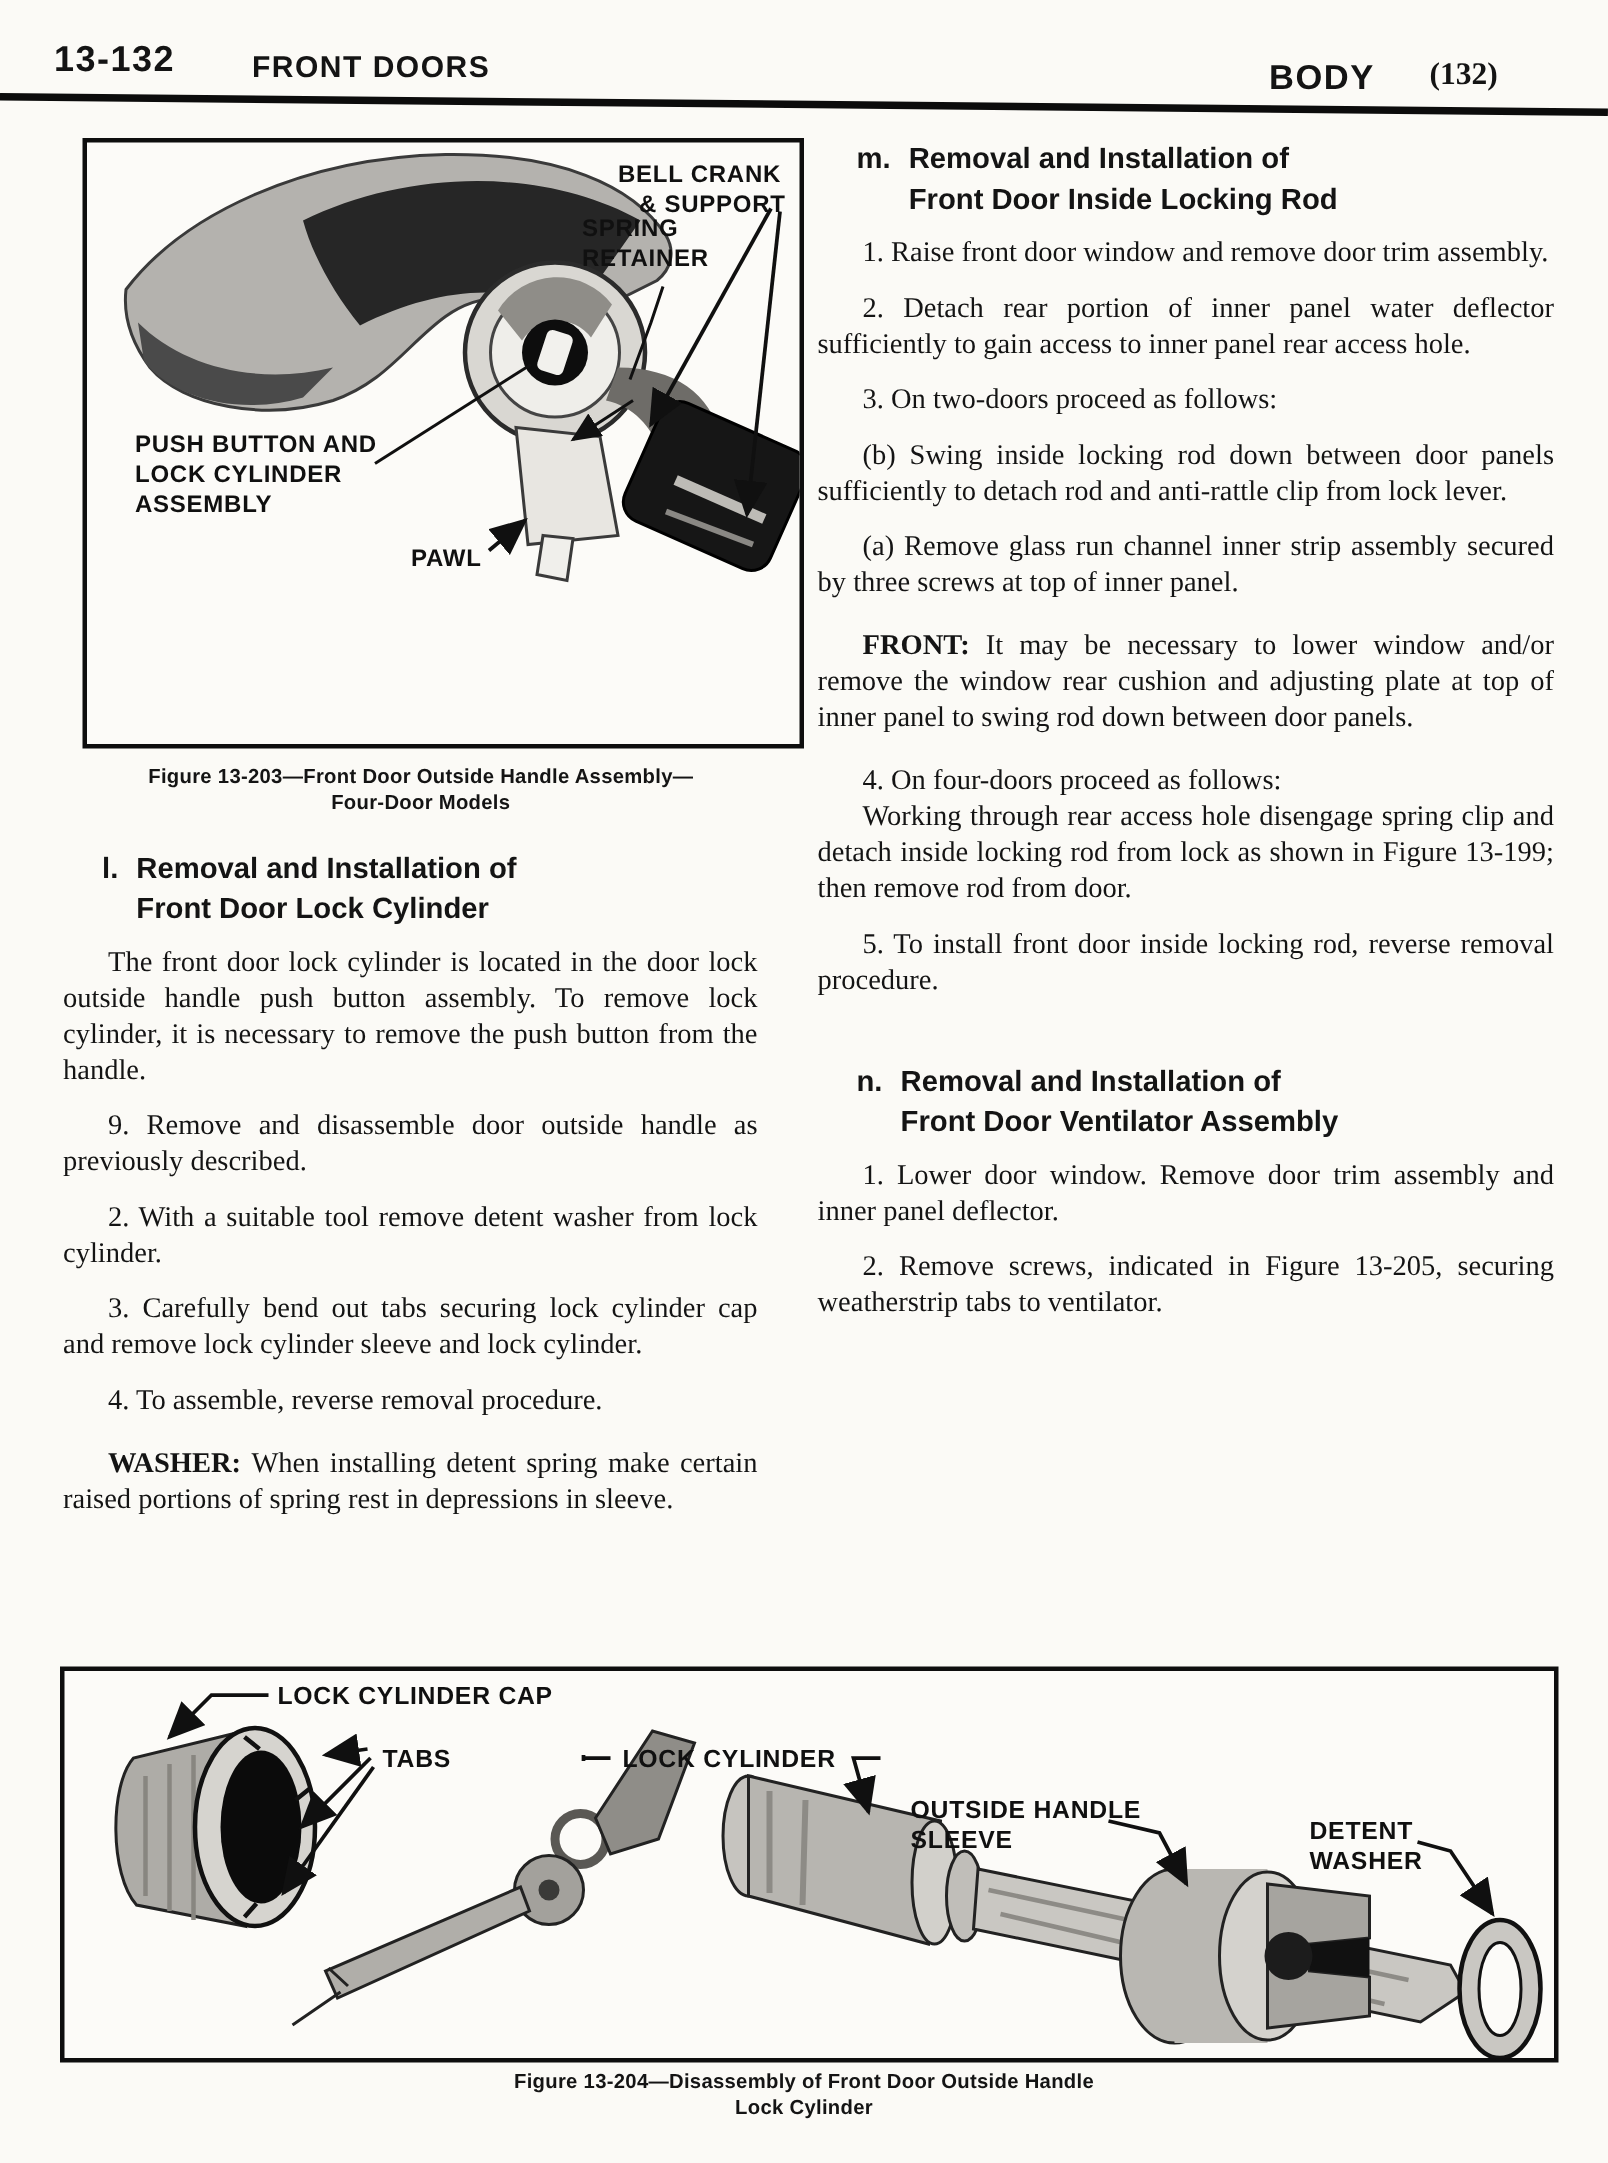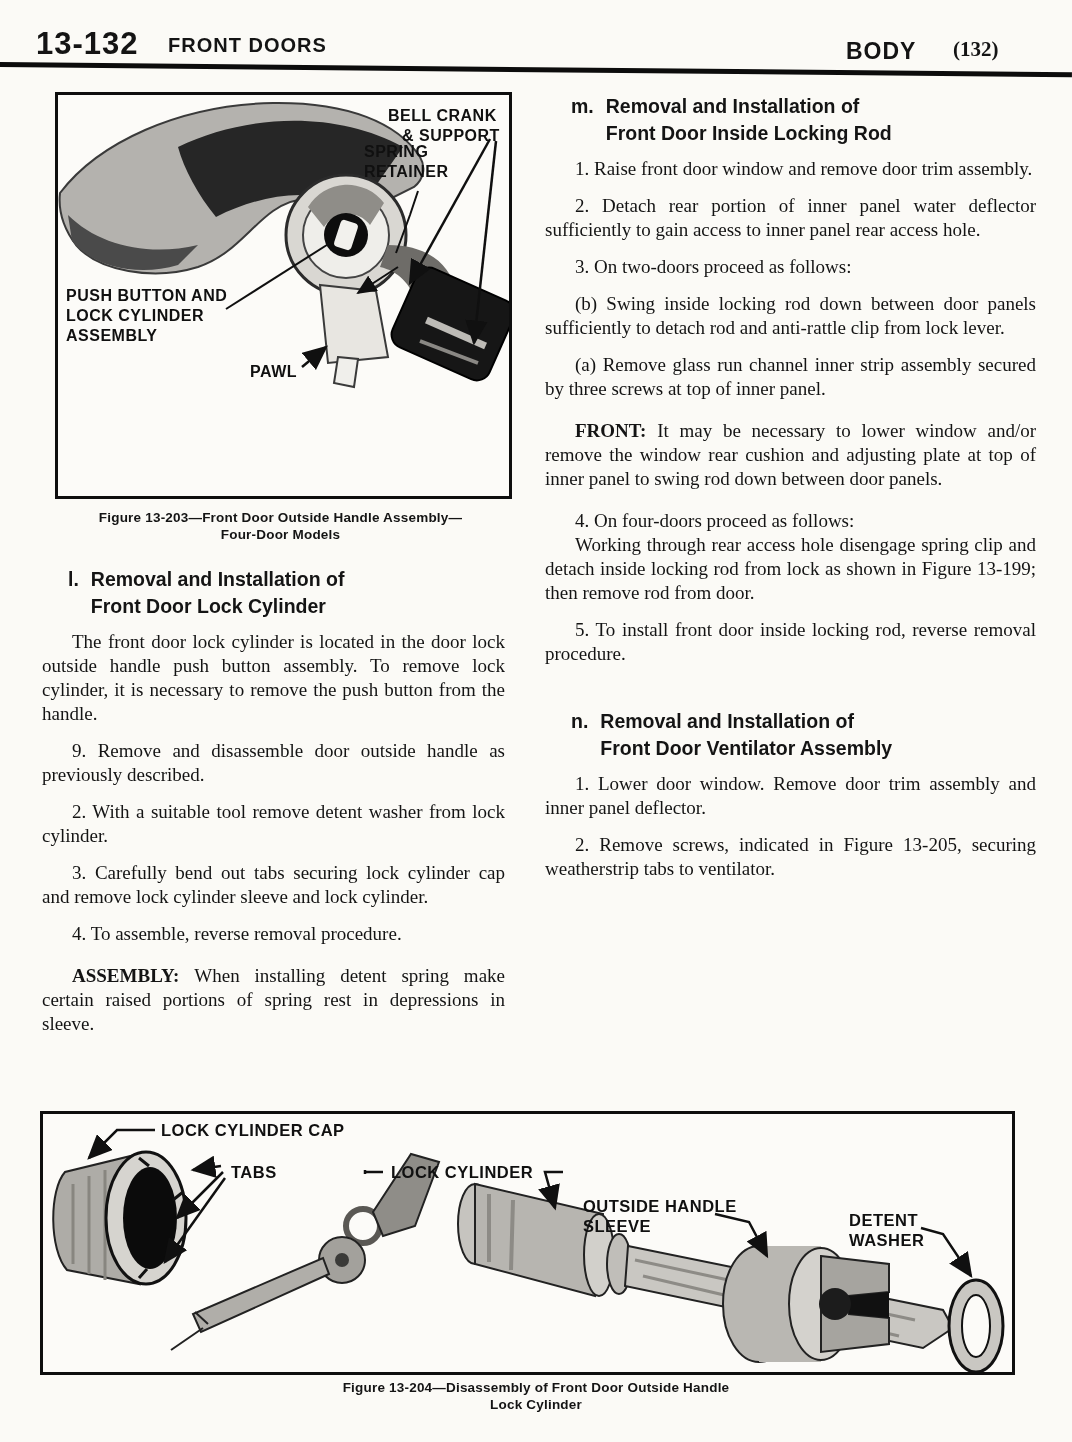--- a/index.html
+++ b/index.html
@@ -1,29 +1,29 @@
 <!DOCTYPE html>
 <html><head>
 <meta charset="utf-8">
 <style>
   html,body{margin:0;padding:0;background:#e8e6e0;}
   .page{position:relative;width:1072px;height:1442px;background:#fbfaf6;color:#141414;overflow:hidden;
         font-family:"Liberation Serif", serif;}
   
   .hdr-num{position:absolute;left:36px;top:26px;font-family:"Liberation Sans",sans-serif;
-           font-weight:bold;font-size:31px;letter-spacing:1px;}
+           font-weight:bold;font-size:24px;letter-spacing:1px;}
   .hdr-sec{position:absolute;left:168px;top:34px;font-family:"Liberation Sans",sans-serif;
            font-weight:bold;font-size:20px;letter-spacing:1px;}
   .hdr-chap{position:absolute;left:846px;top:38px;font-family:"Liberation Sans",sans-serif;
            font-weight:bold;font-size:23px;letter-spacing:1px;}
   .hdr-page{position:absolute;left:953px;top:37px;font-weight:bold;font-size:21px;}
   .hdr-rule{position:absolute;left:0;top:62px;width:1072px;height:5px;background:#0c0c0c;
             transform:rotate(0.55deg);transform-origin:left center;}
   
-  .figbox{position:absolute;border:3px solid #0e0e0e;background:#fcfbf8;}
+  .figbox{position:absolute;border:3px solid #0e0e0e;background:#fcfbf8;padding-left:24px;}
   #fig203{left:55px;top:92px;width:451px;height:401px;}
   #fig204{left:40px;top:1111px;width:969px;height:258px;}
   .figcap{position:absolute;text-align:center;font-family:"Liberation Sans",sans-serif;
           font-weight:bold;font-size:13.5px;line-height:17px;letter-spacing:.2px;}
   #cap203{left:55px;top:509px;width:451px;}
   #cap204{left:0px;top:1379px;width:1072px;}
   
   .col{position:absolute;font-size:19px;line-height:24px;text-align:justify;}
   #lcol{left:42px;top:566px;width:463px;}
   #rcol{left:545px;top:93px;width:491px;}
@@ -123,21 +123,21 @@
       <span>
         <span>Removal and Installation of</span><br>
         <span>Front Door Lock Cylinder</span>
       </span>
     </div>
     <p class="first">The front door lock cylinder is located in the door lock outside handle push button assembly. To remove lock cylinder, it is necessary to remove the push button from the handle.</p>
     <p>9.  Remove and disassemble door outside handle as previously described.</p>
     <p>2.  With a suitable tool remove detent washer from lock cylinder.</p>
     <p>3.  Carefully bend out tabs securing lock cylinder cap and remove lock cylinder sleeve and lock cylinder.</p>
     <p>4.  To assemble, reverse removal procedure.</p>
-    <p style="margin-top:18px"><span class="caution-lbl">ASSEMBLY: </span><span class="italic">When installing detent spring make certain raised portions of spring rest in depressions in sleeve.</span></p>
+    <p style="margin-top:18px"><span class="caution-lbl">WASHER: </span><span class="italic">When installing detent spring make certain raised portions of spring rest in depressions in sleeve.</span></p>
   </div>
 
   <div class="col" id="rcol">
     <div class="sec-head">
       <span class="ltr">m.</span>
       <span>
         <span>Removal and Installation of</span><br>
         <span>Front Door Inside Locking Rod</span>
       </span>
     </div>

